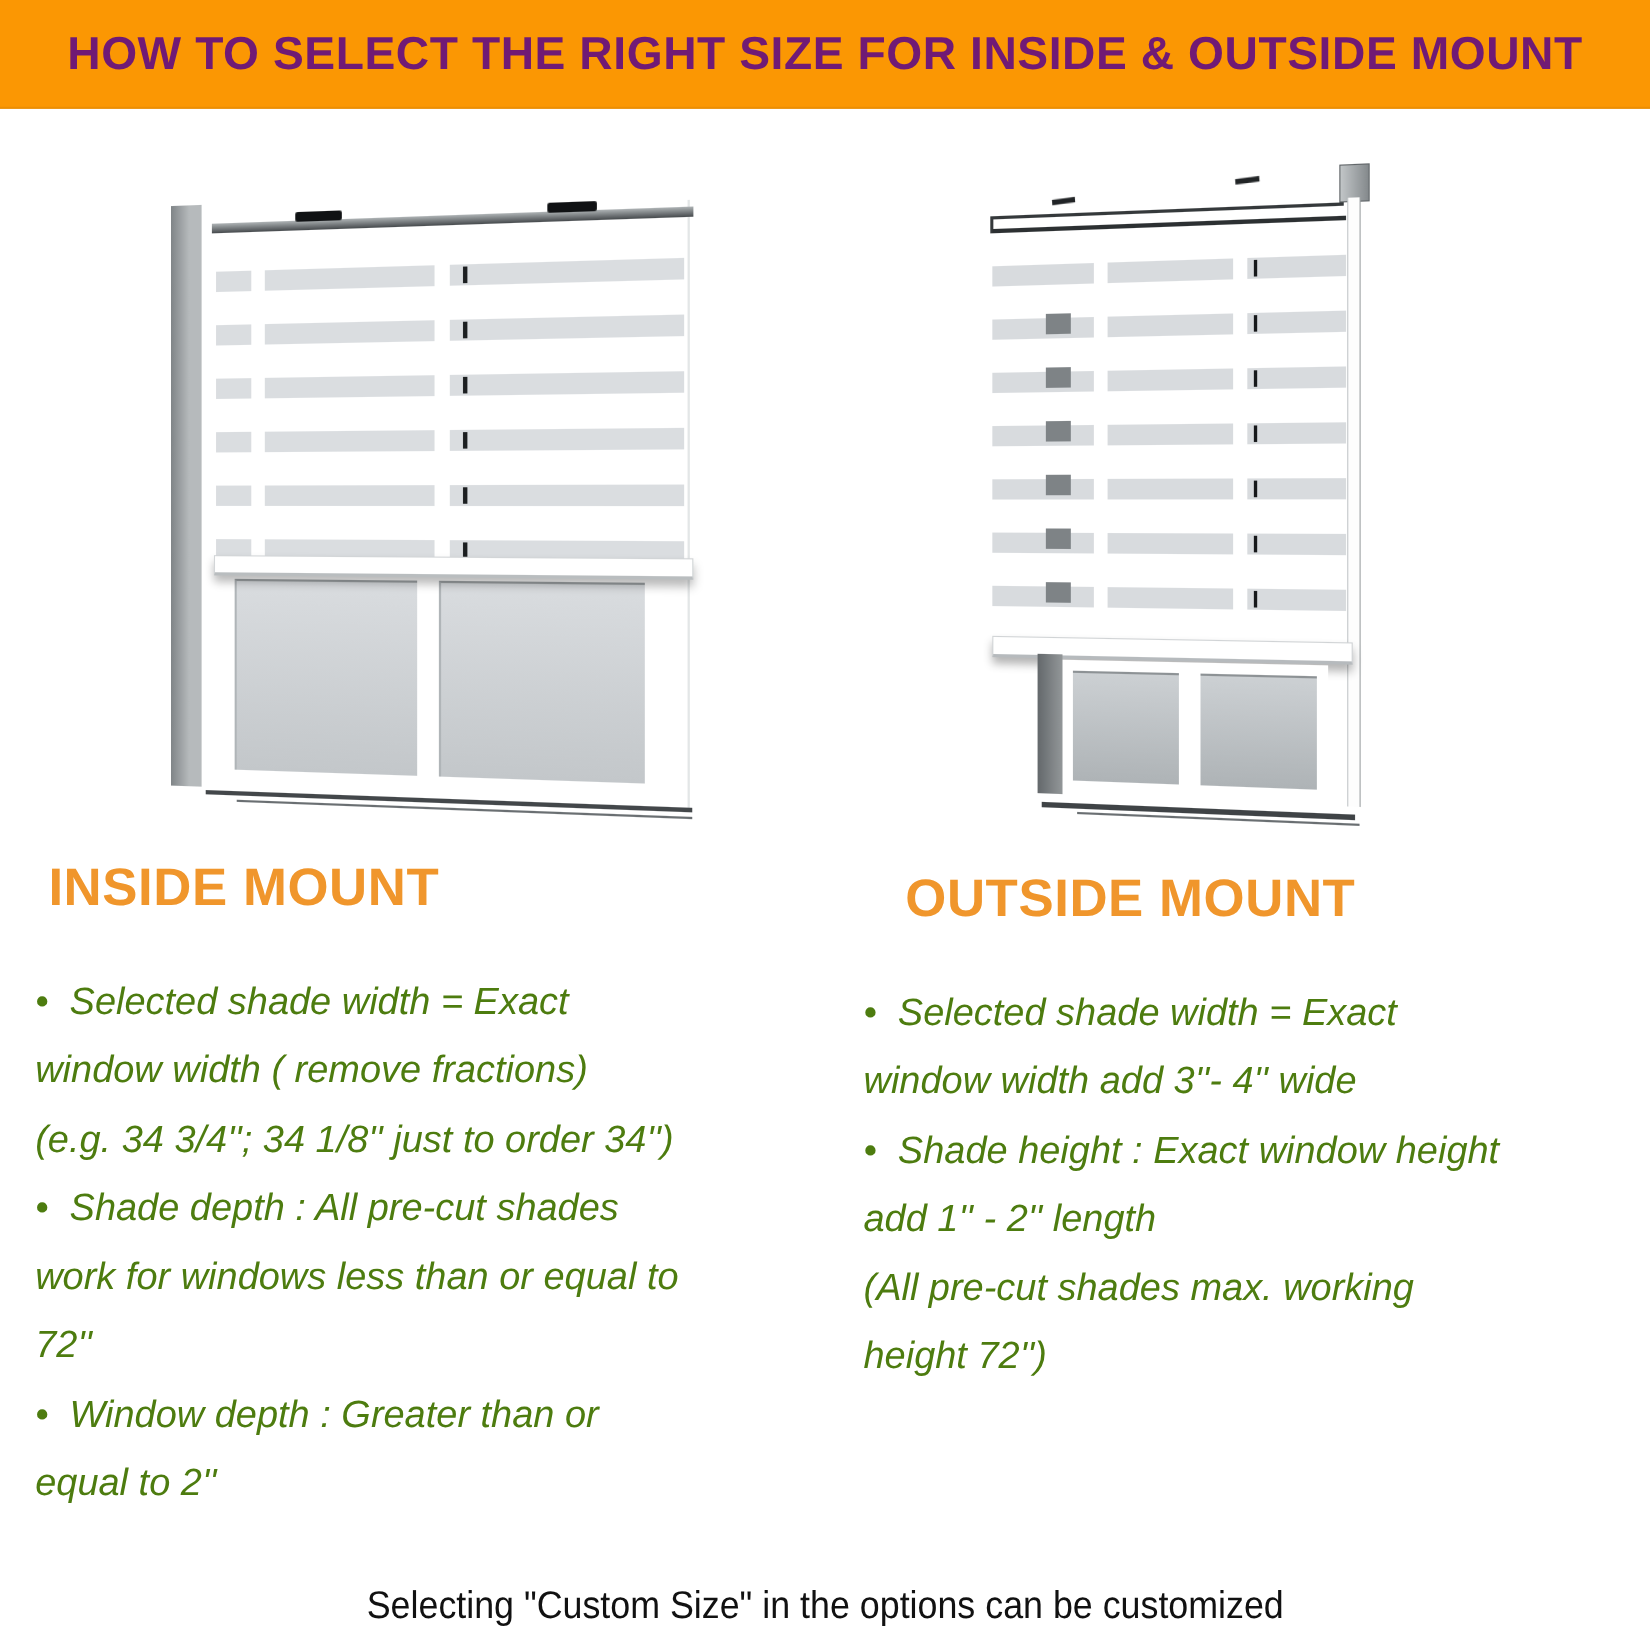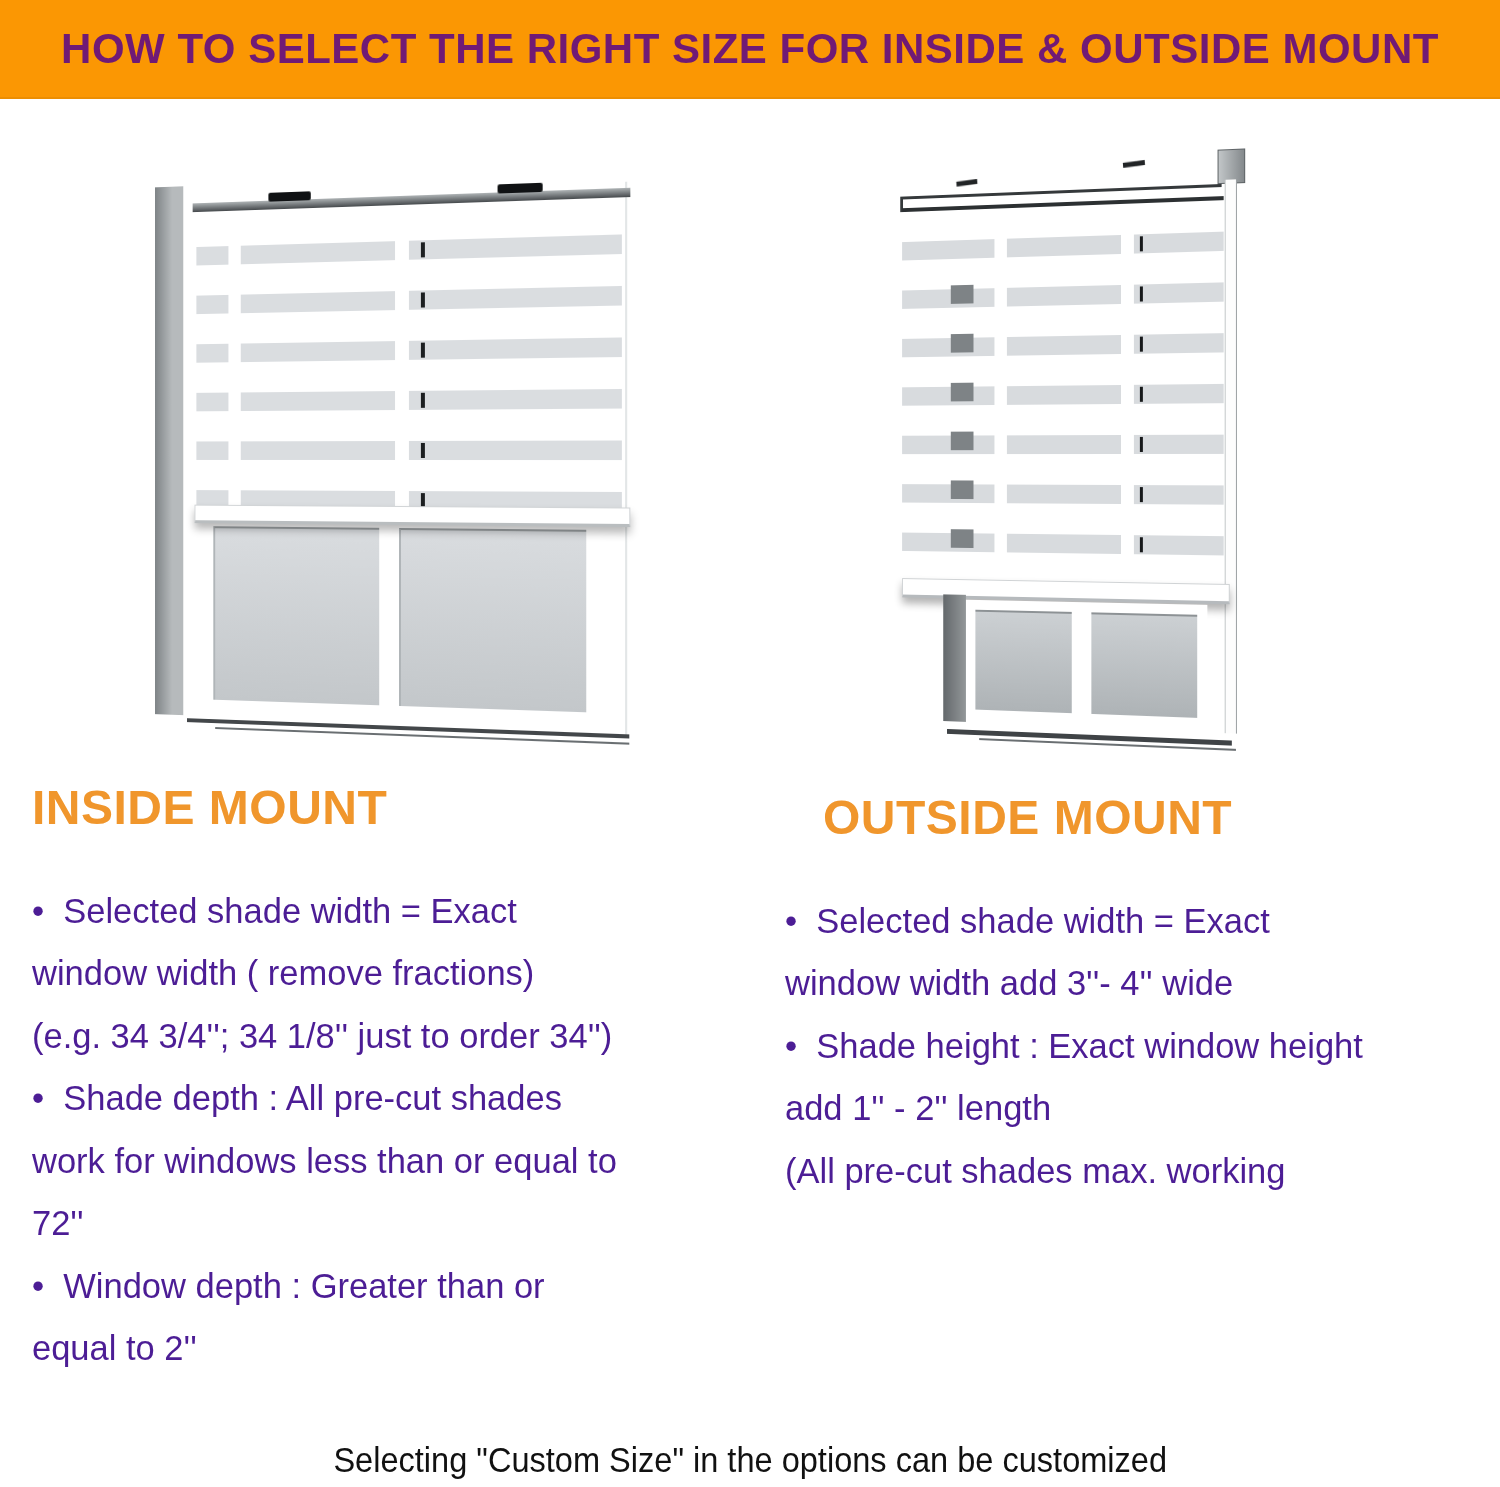--- a/index.html
+++ b/index.html
@@ -81,24 +81,24 @@
           background:linear-gradient(180deg,#ccd0d3,#aeb3b6);border-top:2px solid #8d9295;}
   .R-pane.p1{left:10px;width:100px;}
   .R-pane.p2{left:130px;width:106px;}
   .R-sill1{position:absolute;left:56px;top:588px;width:290px;height:5px;background:#3f4346;}
   .R-sill2{position:absolute;left:90px;top:596px;width:260px;height:2px;background:#6a6f72;}
   
   .col{position:absolute;}
   .col-inside{left:32px;top:782px;width:710px;}
   .col-outside{left:785px;top:782px;width:715px;}
   .col h2{margin:0;color:#F0962C;font-size:48px;font-weight:700;letter-spacing:0.5px;line-height:1.1;}
-  .col-inside h2{}
+  .col-inside h2{margin-left:12px;}
   .col-outside h2{margin-left:38px;margin-top:10px;}
   .bullets{margin-top:45px;}
-  .line{font-size:34.5px;line-height:62.5px;color:#4c1d95;white-space:pre-wrap;}
+  .line{font-size:34.5px;line-height:62.5px;color:#4d7c0f;white-space:pre-wrap;font-style:italic;}
   
   .footer{position:absolute;left:0;right:0;top:1440px;text-align:center;}
   .footer span{display:inline-block;font-size:35px;color:#111111;
           transform:scaleX(0.93);transform-origin:center;white-space:nowrap;}
 </style>
 </head>
 <body>
 
 <header class="banner">
   <h1>HOW TO SELECT THE RIGHT SIZE FOR INSIDE &amp; OUTSIDE MOUNT</h1>
@@ -164,18 +164,19 @@
 </section>
 
 <section class="col col-outside">
   <h2>OUTSIDE MOUNT</h2>
   <div class="bullets">
     <div class="line">•  Selected shade width = Exact</div>
     <div class="line">window width add 3''- 4'' wide</div>
     <div class="line">•  Shade height : Exact window height</div>
     <div class="line">add 1'' - 2'' length</div>
     <div class="line">(All pre-cut shades max. working</div>
+    <div class="line">height 72'')</div>
   </div>
 </section>
 
 <div class="footer">
   <span>Selecting "Custom Size" in the options can be customized</span>
 </div>
 
 </body></html>

